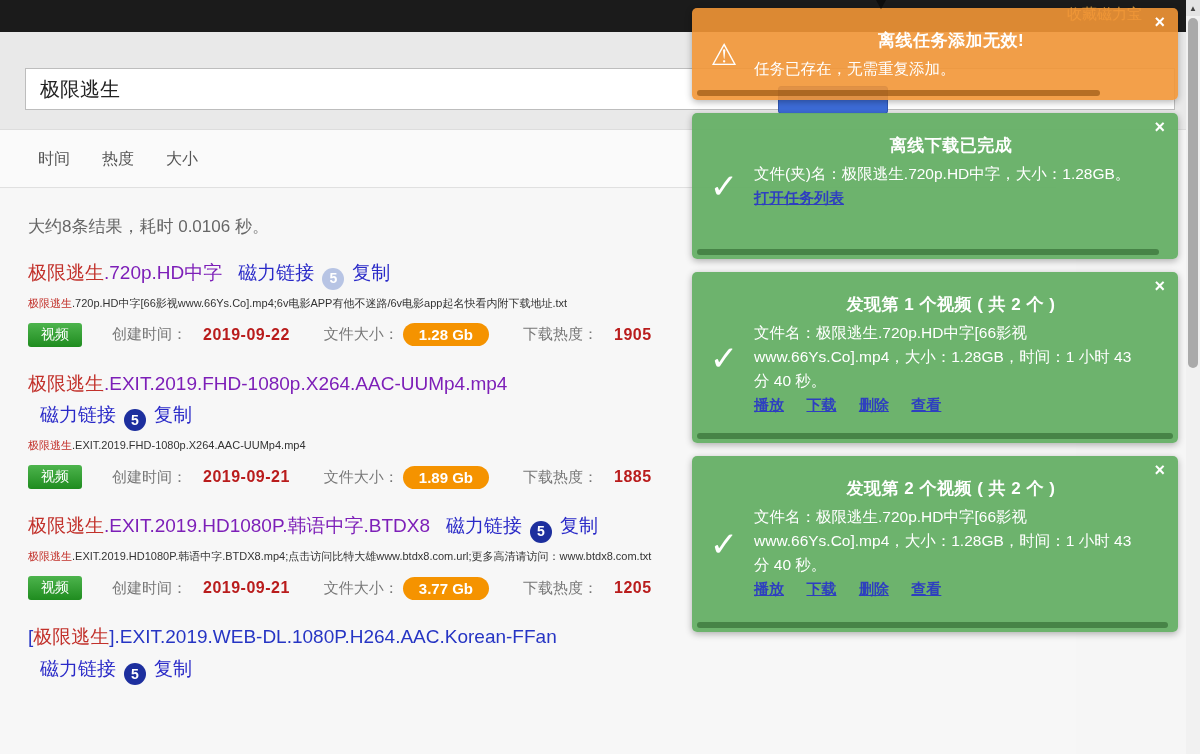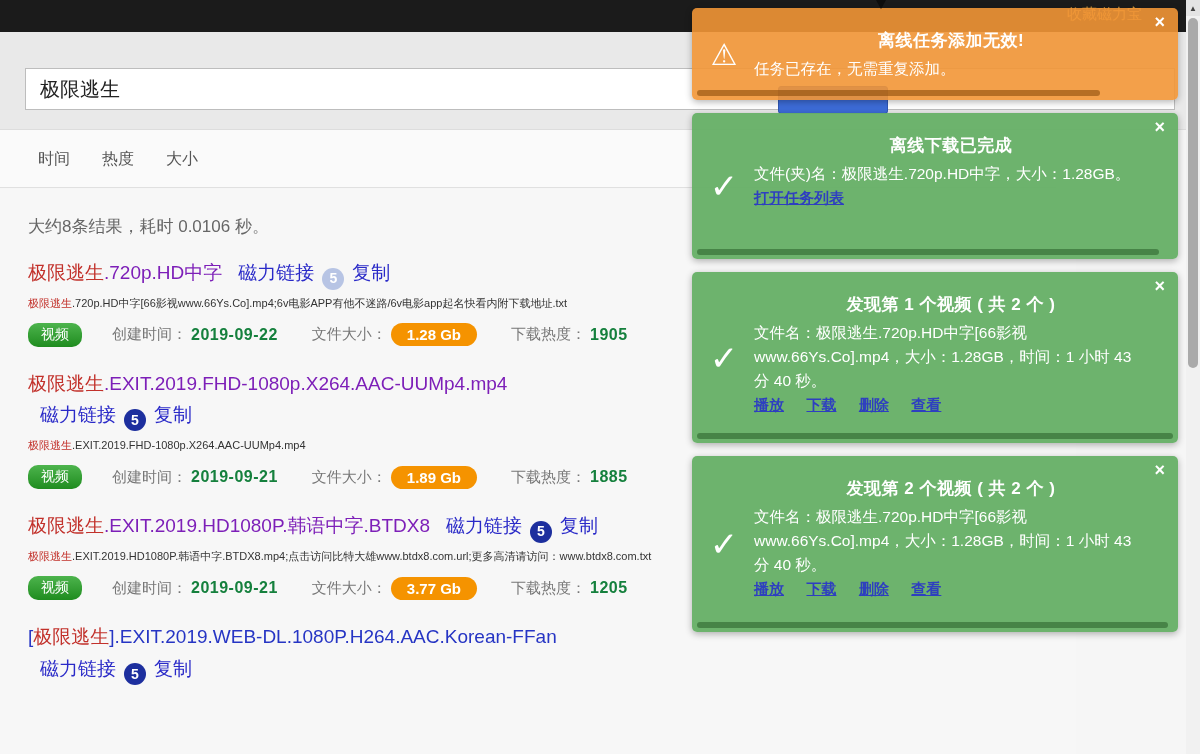--- a/index.html
+++ b/index.html
@@ -42,24 +42,24 @@
   .rest.unvisited { color:#2635c4; }
   .magnet { color:#2a2ac8; margin-left:16px; cursor:pointer; }
   .copy { color:#2a2ac8; cursor:pointer; }
   .five { display:inline-flex; width:22px; height:22px; border-radius:50%;
     align-items:center; justify-content:center; font-size:14px; font-weight:bold;
     color:#fff; background:#1d2f9e; margin:0 8px; vertical-align:-4px; cursor:pointer; }
   .five.light { background:#b7c4e4; }
   .magnet-line { font-size:19px; margin:2px 0 6px 12px; }
   .r-desc { font-size:11px; color:#333; line-height:1.55; margin-bottom:9px; width:668px; word-break:break-all; }
   .r-meta { display:flex; align-items:center; font-size:15px; color:#777; margin-top:11px; }
-  .tag { background:linear-gradient(#4db44d,#1f8c1f); color:#fff; border-radius:10px;
+  .tag { background:linear-gradient(#4db44d,#1f8c1f); color:#fff; border-radius:3px;
     padding:3px 13px; font-size:14px; margin-right:30px; }
   .meta-group { margin-right:34px; display:flex; align-items:center;justify-content:space-between; }
-  .val-green { color:#15803d; font-weight:bold; font-size:16px; margin-left:4px; letter-spacing:.5px; }
+  .val-green { color:#b91c1c; font-weight:bold; font-size:16px; margin-left:16px; letter-spacing:.5px; }
   .size-pill { background:#f59300; color:#fff; font-weight:bold; border-radius:14px;
     padding:3px 16px; font-size:15px; margin-left:4px; }
 
   
   .toast-stack { position:absolute; left:692px; top:8px; width:486px; z-index:30; }
   .toast { position:relative; border-radius:5px; margin-bottom:13px; color:#fff;
     padding:10px 16px 16px 12px; box-shadow:0 2px 7px rgba(0,0,0,0.3); }
   .toast.warning { background:rgba(242,150,54,0.90); min-height:92px; }
   .toast.success { background:rgba(103,176,103,0.96); }
   .toast.h1 { min-height:146px; }

